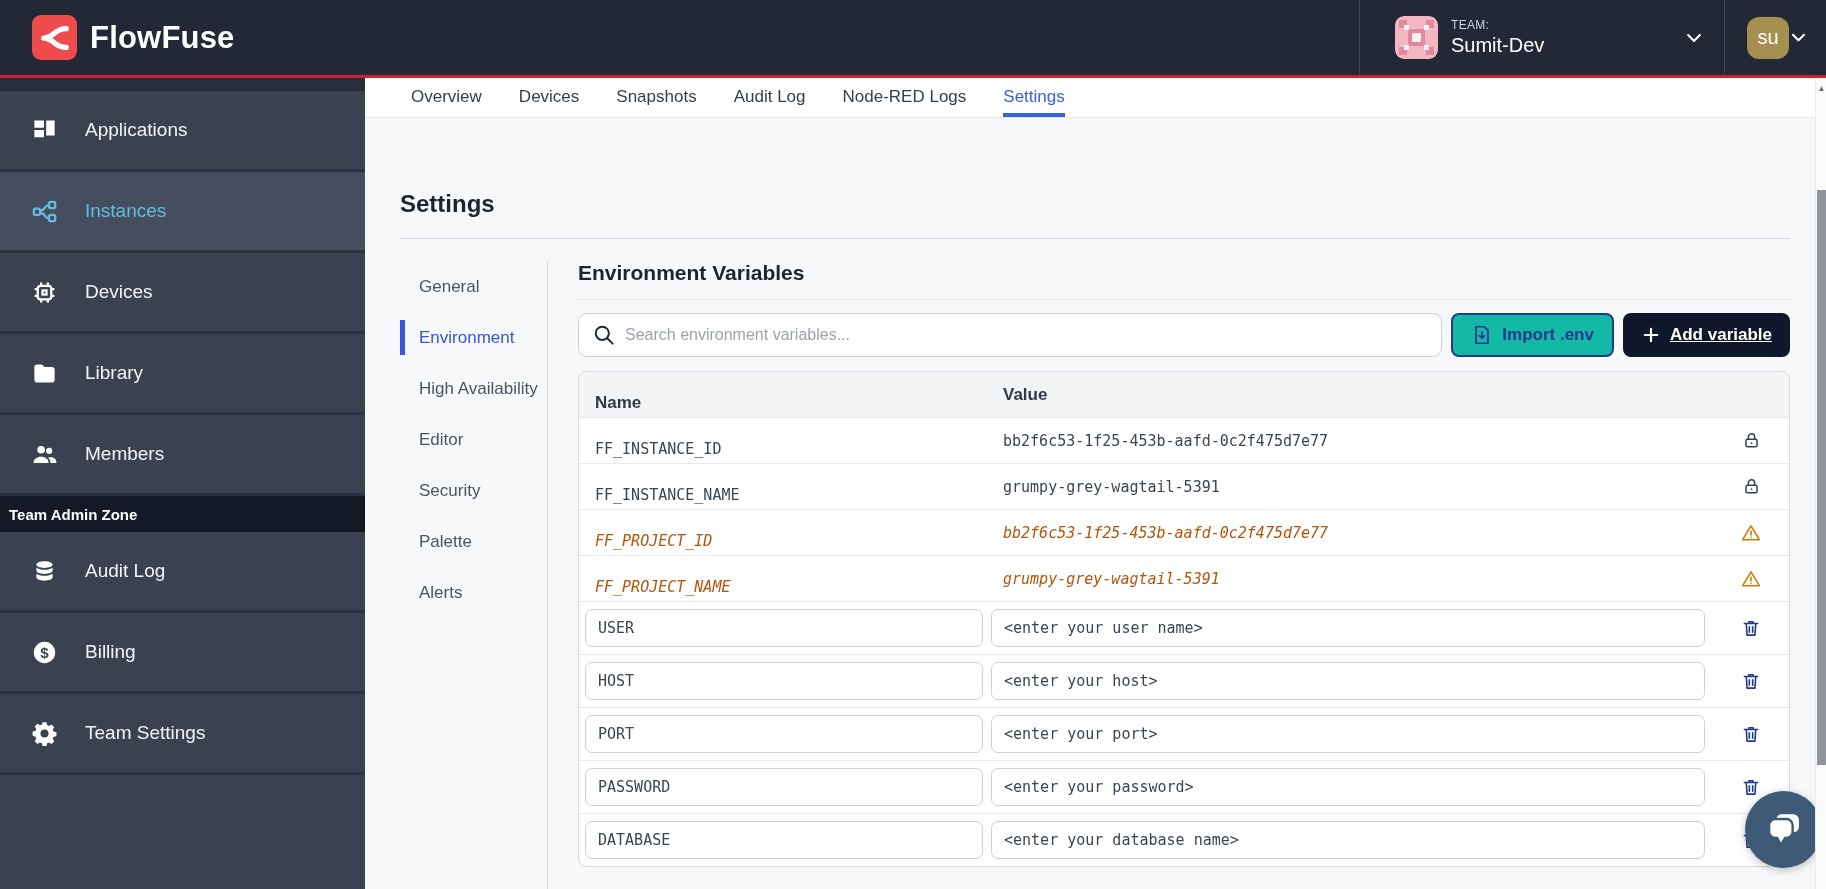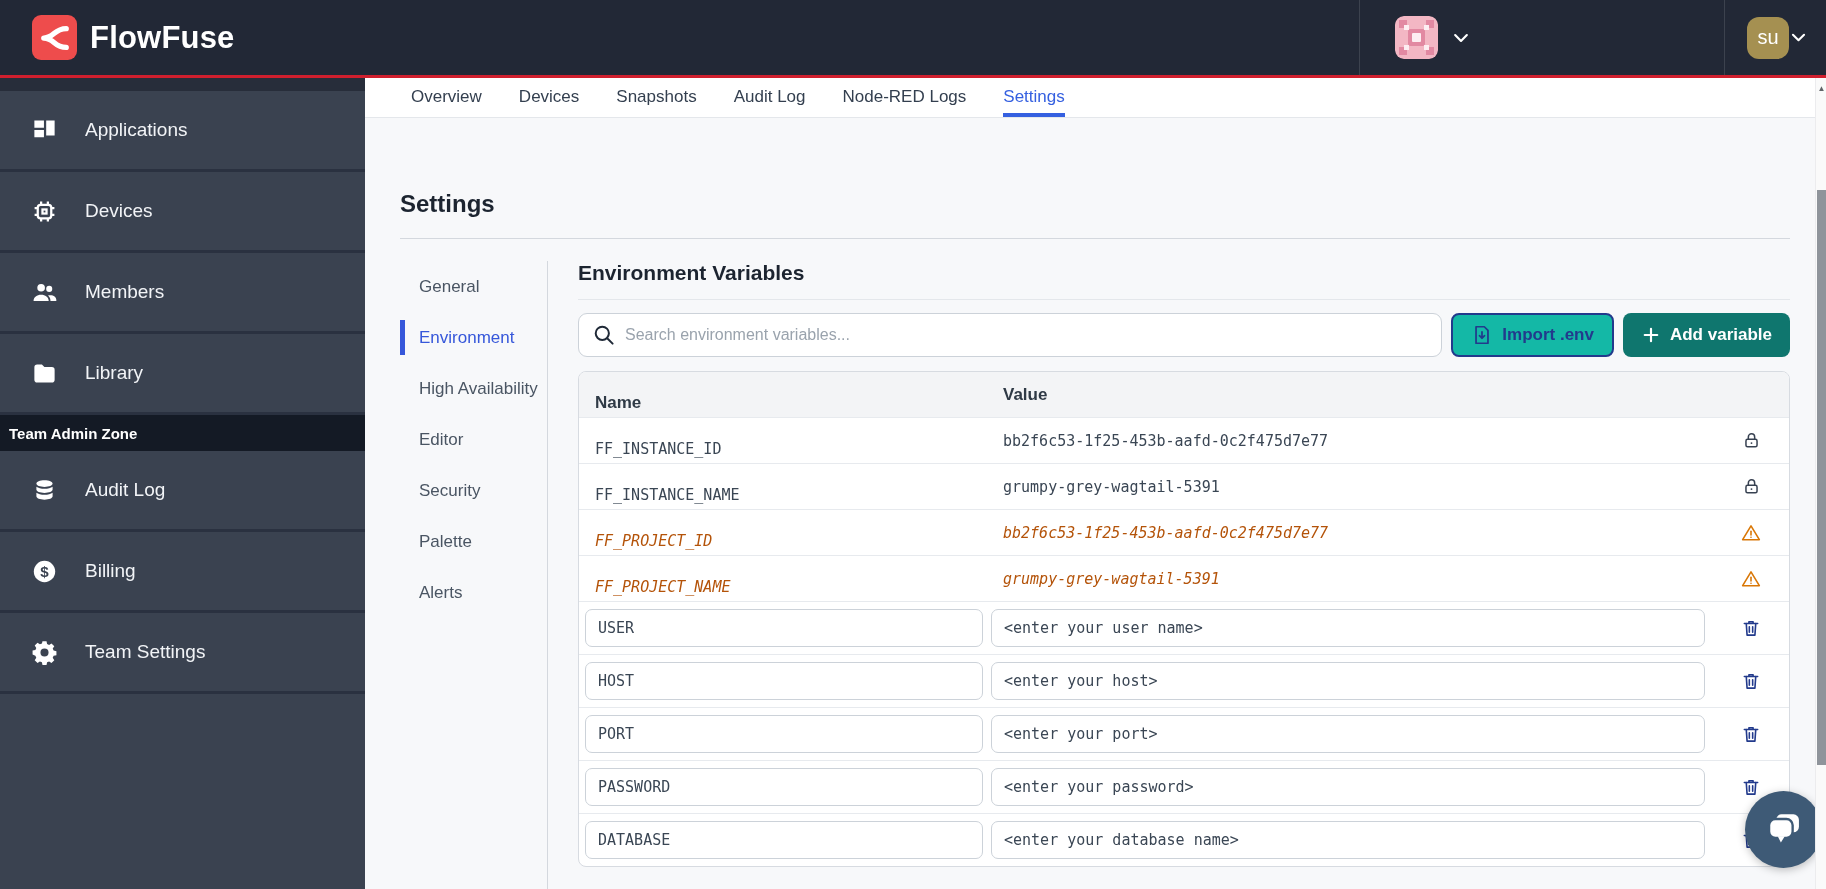--- a/index.html
+++ b/index.html
@@ -64,21 +64,21 @@
                  border-bottom:1px solid #e4e7eb; }
   .toolbar { display:flex; gap:9px; margin-top:13px; height:44px; }
   .search-wrap { flex:1; position:relative; }
   .search-wrap input { width:100%; height:44px; border:1px solid #ccd2d9; border-radius:9px;
                  padding:0 12px 0 46px; font-size:16px; color:#374151; background:#fff; outline:none; }
   .search-wrap input::placeholder { color:#9aa3ad; }
   .search-ic { position:absolute; left:14px; top:10px; }
   .btn { display:flex; align-items:center; gap:9px; border-radius:8px; font-size:17px;
          font-weight:bold; padding:0 18px; cursor:pointer; white-space:nowrap; }
   .btn-import { background:#14b8a6; border:2px solid #223a8c; color:#223a8c; }
-  .btn-add { background:#0f766e; border:none; color:#fff; }
+  .btn-add { background:#0f172a; border:none; color:#fff;text-decoration:underline; }
 
   
   .env-table { margin-top:14px; background:#fff; border:1px solid #d7dbe1; border-radius:8px;
                overflow:hidden; }
   .t-head { display:grid; grid-template-columns:424px 1fr 76px; align-items:center; height:45px;
             background:#f3f4f6; font-size:17px; font-weight:bold; color:#2f3a46; }
   .t-head .c1, .t-row .c1 { padding-left:16px;margin-top:17px; }
   .t-row { display:grid; grid-template-columns:424px 1fr 76px; align-items:center; height:46px;
            border-top:1px solid #e7eaee;
            font-family:"DejaVu Sans Mono", monospace; font-size:15px; color:#3a4654; }
@@ -135,20 +135,24 @@
           </g>
           <g fill="#fdeef2">
             <rect x="9" y="9" width="5" height="5"></rect>
               <rect x="29" y="9" width="5" height="5"></rect>
             <rect x="9" y="29" width="5" height="5"></rect>
               <rect x="29" y="29" width="5" height="5"></rect>
             <rect x="17" y="17" width="9" height="9" rx="1"></rect>
           </g>
         </svg>
       </span>
+      <span class="team-text">
+        <div class="team-label">TEAM:</div>
+        <div class="team-name">Sumit-Dev</div>
+      </span>
       <svg width="20" height="20" viewBox="0 0 24 24" fill="none">
           <path d="M5 8.5l7 7 7-7" stroke="#fff" stroke-width="2.6" stroke-linecap="round" stroke-linejoin="round"></path>
         </svg>
     </div>
     <div class="hdr-sec user-sec">
       <span class="user-avatar">su</span>
       <svg width="19" height="19" viewBox="0 0 24 24" fill="none">
           <path d="M5 8.5l7 7 7-7" stroke="#fff" stroke-width="2.6" stroke-linecap="round" stroke-linejoin="round"></path>
         </svg>
     </div>
@@ -160,42 +164,51 @@
     <div class="sidebar">
       <div class="sidebar-top-gap"></div>
 
       <div class="side-item">
         <svg class="side-icon" viewBox="0 0 24 24">
           <path fill="#fff" d="M3 3h8.5v6.5H3zM13.5 3H21v13.5h-7.5zM3 11.5h8.5V18H3z"></path>
         </svg>
         <span class="lbl">Applications</span>
       </div>
 
+      <div class="side-item active">
+        <svg class="side-icon" viewBox="0 0 24 24" fill="none" stroke="#63bcdc" stroke-width="2">
+          <rect x="2.5" y="9.5" width="5.5" height="5.5" rx="1.5"></rect>
+          <rect x="16" y="3.5" width="5.5" height="5.5" rx="1.5"></rect>
+          <rect x="16" y="15" width="5.5" height="5.5" rx="1.5"></rect>
+          <path d="M8 11.2c5 0 3.5-4.8 8-4.8M8 13.2c5 0 3.5 4.8 8 4.8"></path>
+        </svg>
+        <span class="lbl">Instances</span>
+      </div>
 
       <div class="side-item">
         <svg class="side-icon" viewBox="0 0 24 24" fill="none" stroke="#fff" stroke-width="2">
           <rect x="6" y="6" width="12" height="12" rx="2.5"></rect>
           <rect x="10.2" y="10.2" width="3.6" height="3.6"></rect>
           <path d="M9 3.2v2.8M15 3.2V6M9 18v2.8M15 18v2.8M3.2 9H6M3.2 15H6M18 9h2.8M18 15h2.8"></path>
         </svg>
         <span class="lbl">Devices</span>
       </div>
 
       <div class="side-item">
         <svg class="side-icon" viewBox="0 0 24 24">
+          <path fill="#fff" d="M3 6.5A2.5 2.5 0 015.5 4h4.2l2.2 2.3h6.6A2.5 2.5 0 0121 8.8v8.7a2.5 2.5 0 01-2.5 2.5h-13A2.5 2.5 0 013 17.5z"></path>
+        </svg>
+        <span class="lbl">Library</span>
+      </div>
+
+      <div class="side-item">
+        <svg class="side-icon" viewBox="0 0 24 24">
           <path fill="#fff" d="M9 11.2a3.4 3.4 0 100-6.8 3.4 3.4 0 000 6.8zm7.2.3a2.7 2.7 0 100-5.4 2.7 2.7 0 000 5.4zM2.3 19.2c0-3.2 3-5.3 6.7-5.3s6.7 2.1 6.7 5.3v.4H2.3zm15 .4v-.4c0-1.9-.9-3.4-2.2-4.5.7-.2 1.5-.3 2.2-.3 2.9 0 5.2 1.7 5.2 4.1v1.1z"></path>
         </svg>
         <span class="lbl">Members</span>
-      </div>
-
-      <div class="side-item">
-        <svg class="side-icon" viewBox="0 0 24 24">
-          <path fill="#fff" d="M3 6.5A2.5 2.5 0 015.5 4h4.2l2.2 2.3h6.6A2.5 2.5 0 0121 8.8v8.7a2.5 2.5 0 01-2.5 2.5h-13A2.5 2.5 0 013 17.5z"></path>
-        </svg>
-        <span class="lbl">Library</span>
       </div>
 
       <div class="side-zone">Team Admin Zone</div>
 
       <div class="side-item">
         <svg class="side-icon" viewBox="0 0 24 24">
           <path fill="#fff" d="M12 2.8c4.1 0 7.2 1.3 7.2 3S16.1 8.8 12 8.8 4.8 7.5 4.8 5.8s3.1-3 7.2-3zM4.8 8.6c1.5 1.1 4.2 1.8 7.2 1.8s5.7-.7 7.2-1.8v2.6c0 1.7-3.1 3-7.2 3s-7.2-1.3-7.2-3zM4.8 14c1.5 1.1 4.2 1.8 7.2 1.8s5.7-.7 7.2-1.8v3.2c0 1.7-3.1 3-7.2 3s-7.2-1.3-7.2-3z"></path>
         </svg>
         <span class="lbl">Audit Log</span>
       </div>

